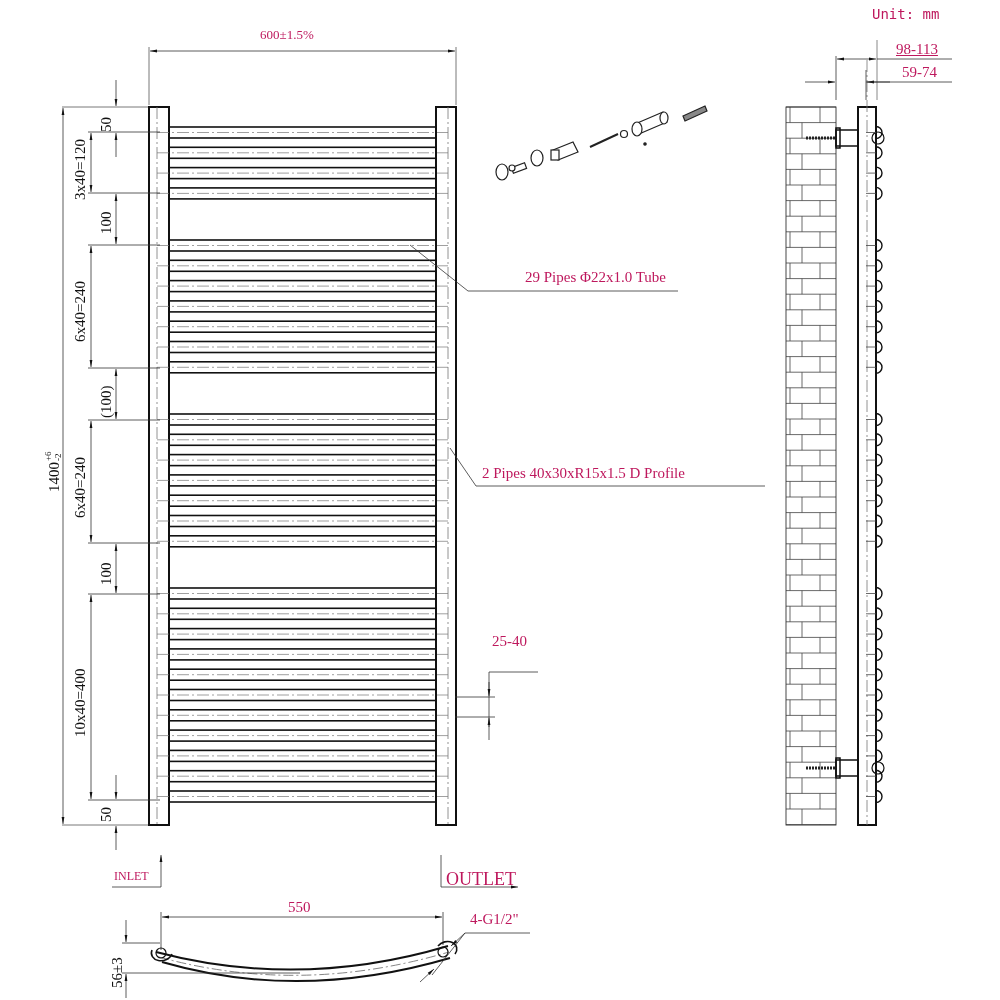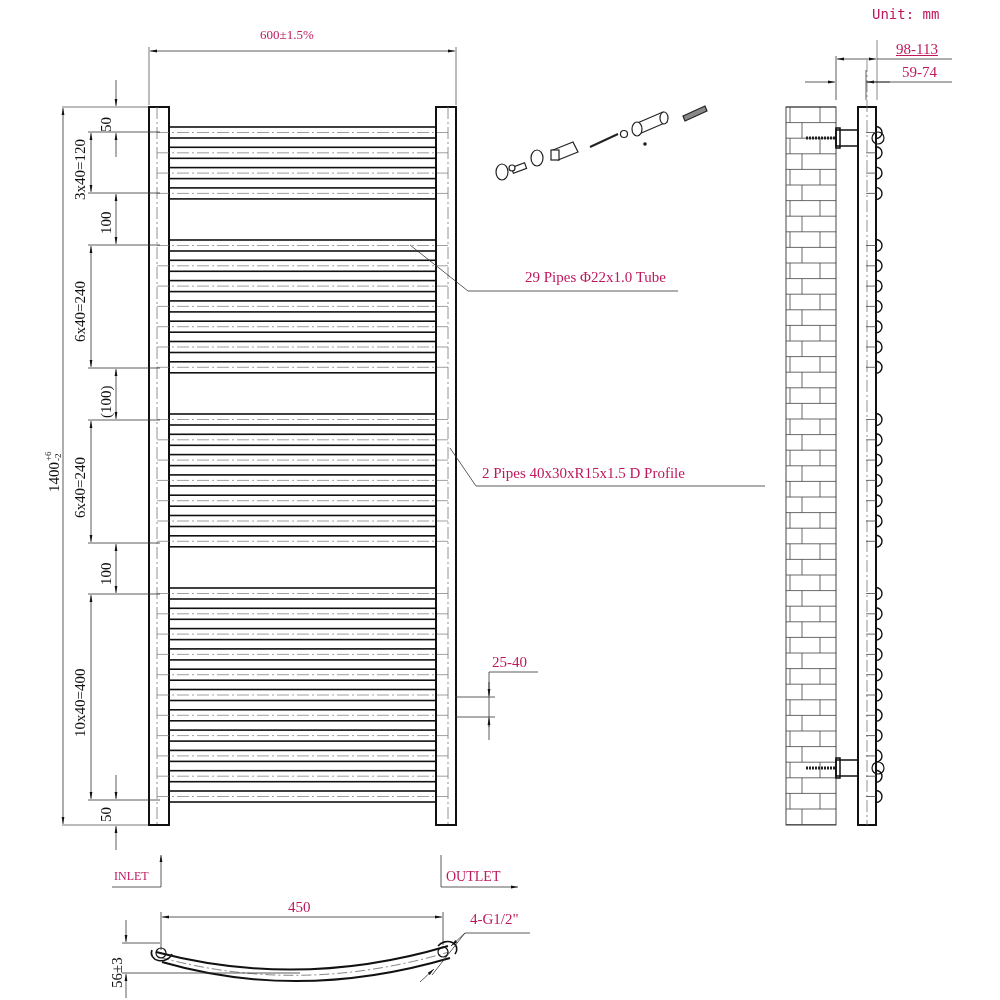--- a/index.html
+++ b/index.html
@@ -405,19 +405,19 @@
 <div class="vlbl" style="left:99px; top:234px;">100</div>
 <div class="vlbl" style="left:73px; top:342px;">6x40=240</div>
 <div class="vlbl" style="left:99px; top:418px;">(100)</div>
 <div class="vlbl" style="left:73px; top:518px;">6x40=240</div>
 <div class="vlbl" style="left:99px; top:585px;">100</div>
 <div class="vlbl" style="left:73px; top:737px;">10x40=400</div>
 <div class="vlbl" style="left:99px; top:822px;">50</div>
 
 <div class="lbl" style="left:480px; top:270px;margin-left:45px;">29 Pipes Φ22x1.0 Tube</div>
 <div class="lbl" style="left:482px; top:466px;text-align:center;">2 Pipes 40x30xR15x1.5 D Profile</div>
-<div class="lbl" style="left:492px; top:655px;">25-40</div>
+<div class="lbl" style="left:492px; top:634px;">25-40</div>
 
 <div class="lbl" style="left:114px; top:870px; font-size:12px;">INLET</div>
-<div class="lbl" style="left:446px; top:870px; font-size:14px;">OUTLET</div>
-<div class="lbl" style="left:288px; top:900px;">450</div>
+<div class="lbl" style="left:446px; top:870px; font-size:18px;">OUTLET</div>
+<div class="lbl" style="left:288px; top:900px;">550</div>
 <div class="vlbl" style="left:110px; top:988px;">56±3</div>
 <div class="lbl" style="left:470px; top:912px;">4-G1/2"</div>
 
 </body></html>

